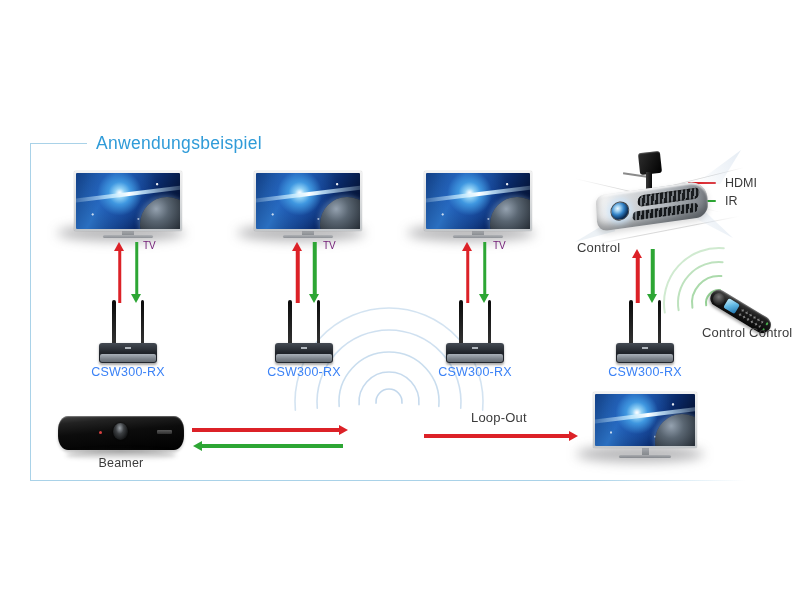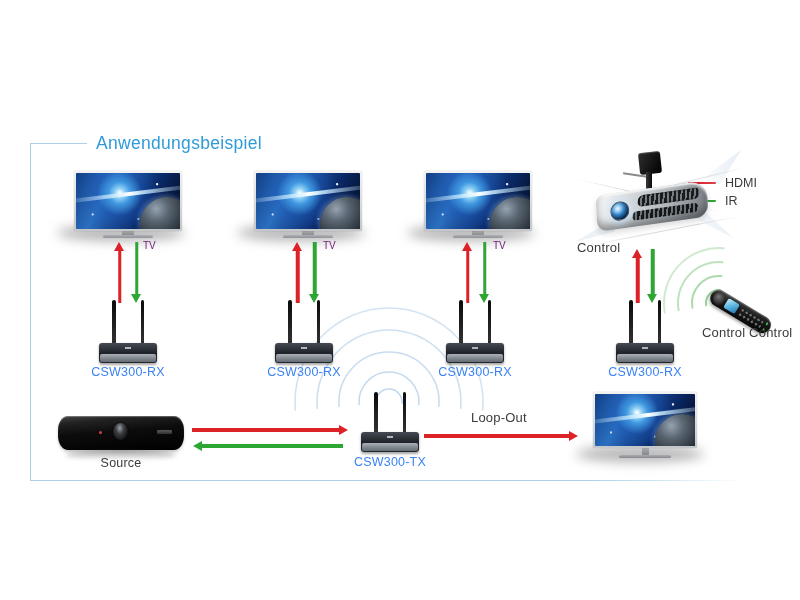--- a/index.html
+++ b/index.html
@@ -321,35 +321,29 @@
     <div class="rbox"></div>
     <div class="dev-label">CSW300-RX</div>
   </div>
   <div class="router" style="left:616px;top:300px;">
     <div class="ant l"></div>
     <div class="ant r"></div>
     <div class="rbox"></div>
     <div class="dev-label">CSW300-RX</div>
   </div>
 
-  <div class="router tx" style="left:361px;top:392px;">
-    <div class="ant l"></div>
-    <div class="ant r"></div>
-    <div class="rbox"></div>
-    <div class="dev-label">CSW300-TX</div>
-  </div>
 
   <div class="source">
     <div class="source-box">
       <div class="knob"></div>
       <div class="led"></div>
       <div class="tag"></div>
     </div>
     <div class="refl"></div>
-    <div class="src-label">Source</div>
+    <div class="src-label">Beamer</div>
   </div>
 
   <div class="ah right" style="left:192px;top:424px;width:156px;">
       <div class="shaft"></div>
       <div class="head"></div>
     </div>
   <div class="ah left green" style="left:193px;top:440px;width:150px;">
       <div class="head"></div>
       <div class="shaft"></div>
     </div>

